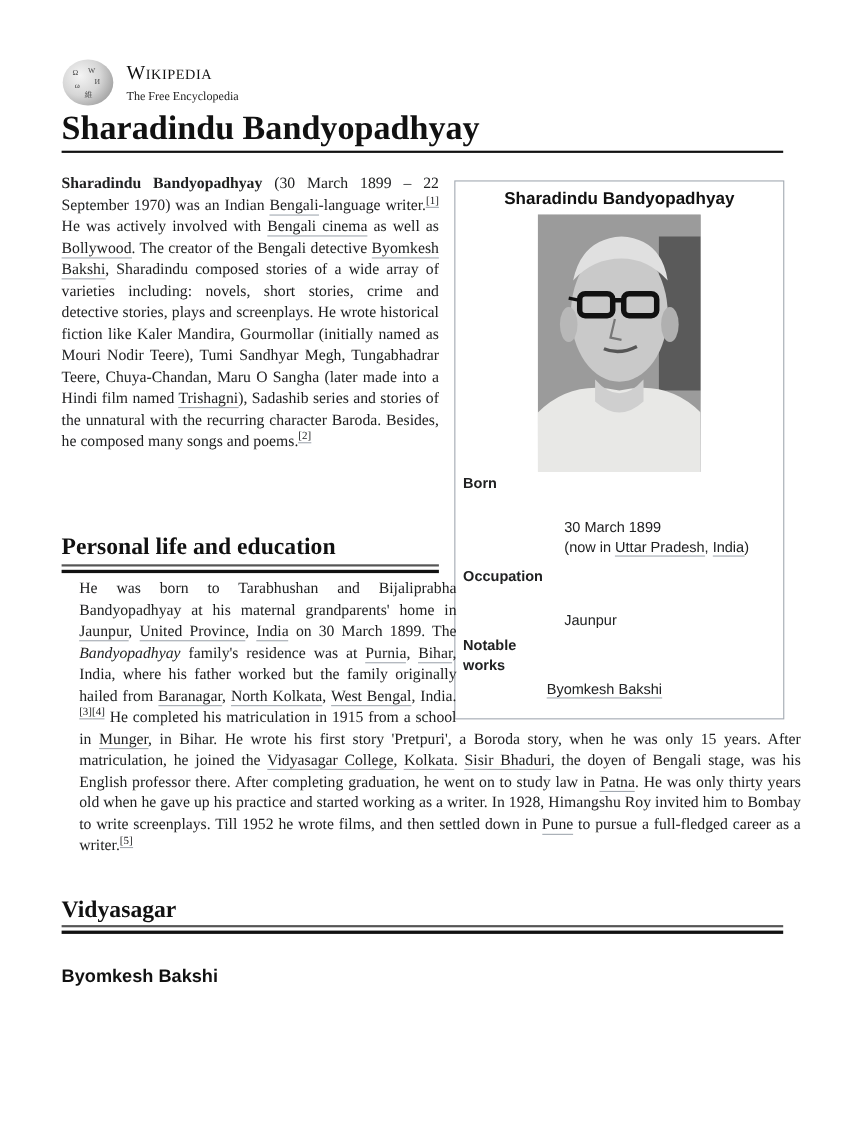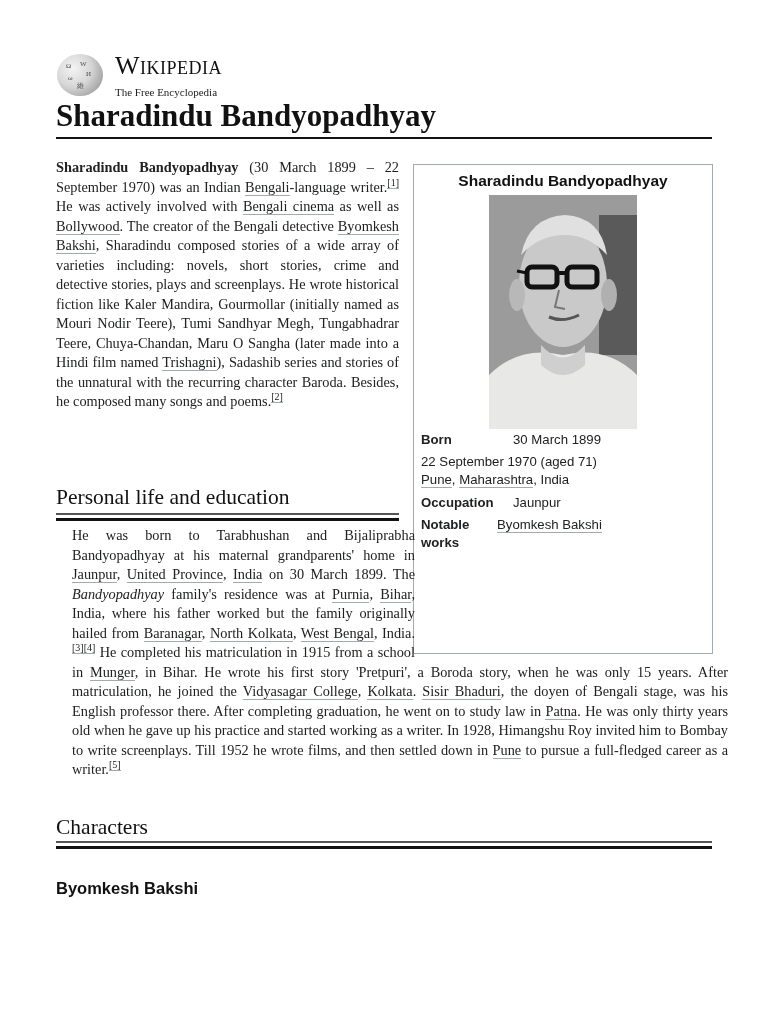--- a/index.html
+++ b/index.html
@@ -7,39 +7,39 @@
     body { position: relative; color: #202122; font-family: "Liberation Serif", "DejaVu Serif", serif; }
 
     .header { position: absolute; left: 56px; top: 54px; height: 42px; display: flex; align-items: center; }
     .globe { width: 48px; height: 42px; position: relative; }
     .globe .ball {
       position: absolute; left: 1px; top: 0; width: 46px; height: 42px; border-radius: 50%;
       background: radial-gradient(circle at 35% 35%, #f4f4f4 0%, #d6d6d6 45%, #9a9a9a 85%, #7c7c7c 100%);
     }
     .globe .piece { position: absolute; font-family: "Liberation Serif", serif; font-size: 7px; color: #4a4a4a; }
     .wordmark { margin-left: 11px; display: flex; flex-direction: column; line-height: 1; }
-    .wordmark .wm-title { font-family: "Liberation Serif", "DejaVu Serif", serif; font-size: 26px; letter-spacing: 0.5px; color: #111; font-variant: small-caps; }
+    .wordmark .wm-title { font-family: "Liberation Serif", "DejaVu Serif", serif; font-size: 18px; letter-spacing: 0.5px; color: #111; font-variant: small-caps; }
     .wordmark .wm-tag { font-family: "Liberation Serif", serif; font-size: 11px; color: #222; margin-top: 8px; }
 
     .page-title {
       position: absolute; left: 56px; top: 96px; width: 656px;
       font-family: "Liberation Serif", serif; font-weight: bold; font-size: 31px; color: #111;
       line-height: 40px; padding-bottom: 1px; border-bottom: 2px solid #111;
     }
 
     .lead, .body-para {
       font-family: Liberation Serif, serif; font-size: 14.3px; line-height: 19.5px; color: #202122;
       text-align: justify;
     }
     .lead { position: absolute; left: 56px; top: 158px; width: 343px; }
     .link { border-bottom: 1px solid #a2a9b1; text-decoration: none; color: #202122; }
     sup { font-size: 10px; line-height: 0; vertical-align: 6px; border-bottom: 1px solid #a2a9b1; }
 
     .section-heading {
-      position: absolute; left: 56px; font-family: "Liberation Serif", serif; font-weight: normal; font-size: 21.5px; color: #111;
+      position: absolute; left: 56px; font-family: "Liberation Serif", serif; font-weight: bold; font-size: 21.5px; color: #111;
       line-height: 28px;
     }
     .double-rule { position: absolute; left: 56px; height: 8px; border-top: 2px solid #555; border-bottom: 3px solid #111; }
 
     .personal-para { position: absolute; left: 72px; top: 526px; width: 656px; }
     .personal-para .float-space { float: right; width: 313px; height: 127px; }
 
     .sub-heading {
       position: absolute; left: 56px; top: 879px;
       font-family: "Liberation Sans", "DejaVu Sans", sans-serif; font-weight: bold; font-size: 16.5px; color: #111;
@@ -51,21 +51,21 @@
       font-family: "Liberation Sans", "DejaVu Sans", sans-serif; font-size: 13.2px; color: #202122;
     }
     .infobox .ib-title { text-align: center; font-weight: bold; font-size: 15.5px; margin-top: 7px; line-height: 18px; color: #111; }
     .infobox .ib-photo {
       position: absolute; left: 75px; top: 30px; width: 148px; height: 234px; overflow: hidden;
       background: linear-gradient(180deg, #9c9c9c 0%, #8e8e8e 40%, #a8a8a8 70%, #e6e6e6 100%);
     }
     .ib-rows { position: absolute; left: 7px; top: 266px; width: 290px; }
     .ib-row { display: flex; line-height: 18.2px; margin-bottom: 4px; }
     .ib-label { width: 92px; font-weight: bold; color: #202122; }
-    .ib-value { flex: 1; }
+    .ib-value { flex: 1; margin-top: 40px; }
     .ib-link { border-bottom: 1px solid #a2a9b1; }
   </style>
 </head>
 <body>
 
 <div class="header">
   <div class="globe">
     <div class="ball"></div>
     <span class="piece" style="left:10px;top:8px;">Ω</span>
     <span class="piece" style="left:24px;top:6px;">W</span>
@@ -101,40 +101,37 @@
       <line x1="28" y1="76" x2="38" y2="78" stroke="#111" stroke-width="3"></line>
       <path d="M60 122 Q74 128 90 120" fill="none" stroke="#555" stroke-width="3"></path>
       <path d="M70 95 L66 112 L76 114" fill="none" stroke="#777" stroke-width="2"></path>
     </svg>
   </div>
   <div class="ib-rows">
     <div class="ib-row">
       <div class="ib-label">Born</div>
       <div class="ib-value">
         <div>30 March 1899</div>
+        <div><span>(now in </span><a class="ib-link">Uttar Pradesh</a><span>, </span><a class="ib-link">India</a><span>)</span></div>
       </div>
     </div>
     <div class="ib-row">
-      <div class="ib-value">
-        <div>22 September 1970 (aged 71)</div>
-        <div><a class="ib-link">Pune</a><span>, </span><a class="ib-link">Maharashtra</a><span>, India</span></div>
-      </div>
     </div>
     <div class="ib-row">
       <div class="ib-label">Occupation</div>
       <div class="ib-value">Jaunpur</div>
     </div>
     <div class="ib-row">
       <div class="ib-label" style="width:76px;">Notable works</div>
       <div class="ib-value"><a class="ib-link">Byomkesh Bakshi</a></div>
     </div>
   </div>
 </div>
 
 <h2 class="section-heading" style="top:483px;">Personal life and education</h2>
 <div class="double-rule" style="top:513px;width:343px;"></div>
 
 <p class="body-para personal-para"><span class="float-space"></span><span>He was born to Tarabhushan and Bijaliprabha Bandyopadhyay at his maternal grandparents' home in </span><a class="link">Jaunpur</a><span>, </span><a class="link">United Province</a><span>, </span><a class="link">India</a><span> on 30 March 1899. The </span><i>Bandyopadhyay</i><span> family's residence was at </span><a class="link">Purnia</a><span>, </span><a class="link">Bihar</a><span>, India, where his father worked but the family originally hailed from </span><a class="link">Baranagar</a><span>, </span><a class="link">North Kolkata</a><span>, </span><a class="link">West Bengal</a><span>, India.</span><sup>[3]</sup><sup>[4]</sup><span> He completed his matriculation in 1915 from a school in </span><a class="link">Munger</a><span>, in Bihar. He wrote his first story 'Pretpuri', a Boroda story, when he was only 15 years. After matriculation, he joined the </span><a class="link">Vidyasagar College</a><span>, </span><a class="link">Kolkata</a><span>. </span><a class="link">Sisir Bhaduri</a><span>, the doyen of Bengali stage, was his English professor there. After completing graduation, he went on to study law in </span><a class="link">Patna</a><span>. He was only thirty years old when he gave up his practice and started working as a writer. In 1928, Himangshu Roy invited him to Bombay to write screenplays. Till 1952 he wrote films, and then settled down in </span><a class="link">Pune</a><span> to pursue a full-fledged career as a writer.</span><sup>[5]</sup></p>
 
-<h2 class="section-heading" style="top:813px;">Characters</h2>
+<h2 class="section-heading" style="top:813px;">Vidyasagar</h2>
 <div class="double-rule" style="top:841px;width:656px;"></div>
 
 <h3 class="sub-heading">Byomkesh Bakshi</h3>
 
 </body></html>

